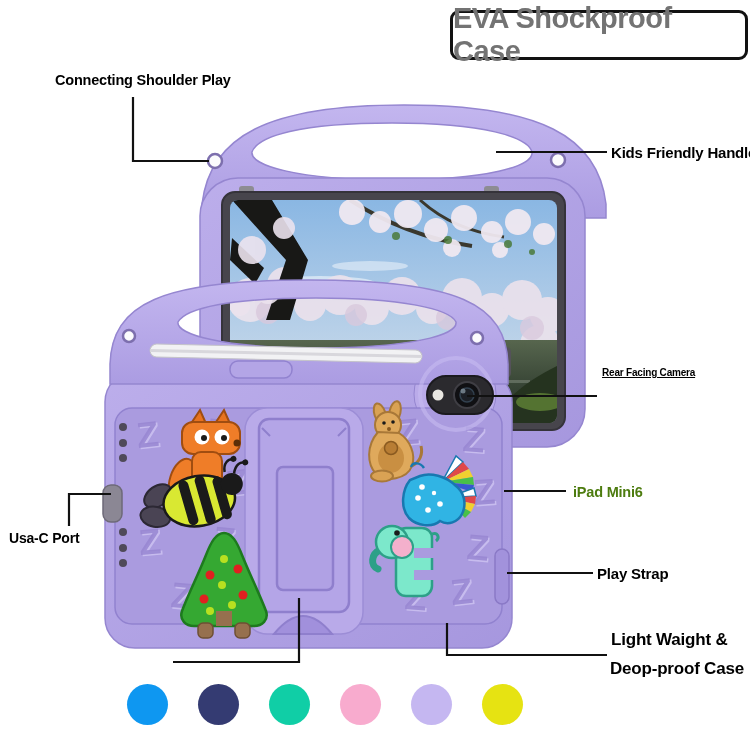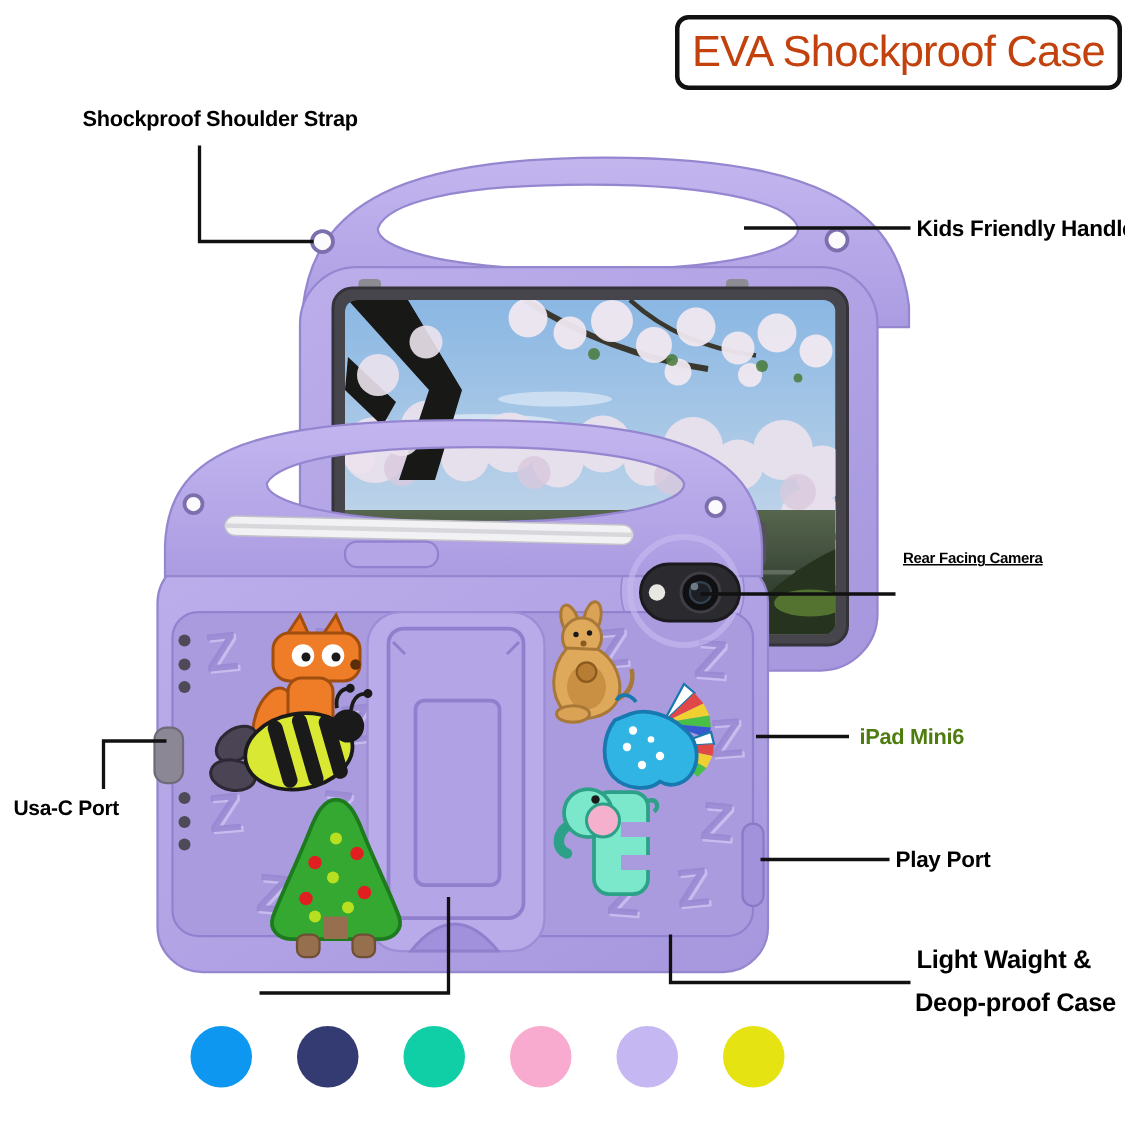--- a/index.html
+++ b/index.html
@@ -1,21 +1,21 @@
 <!DOCTYPE html>
 <html><head>
 <meta charset="utf-8">
 <style>
   html,body{margin:0;padding:0;background:#ffffff;}
   #stage{position:relative;width:750px;height:750px;background:#fff;overflow:hidden;
          font-family:"Liberation Sans","DejaVu Sans",sans-serif;}
   .label{position:absolute;font-weight:700;color:#000;white-space:nowrap;letter-spacing:-0.2px;}
   #title-box{position:absolute;left:450px;top:10px;width:292px;height:44px;
              border:3px solid #111;border-radius:9px;display:flex;align-items:center;justify-content:center;
-             font-weight:400;font-size:29px;color:#c2410c;letter-spacing:-0.5px;}
+             font-weight:700;font-size:29px;color:#737373;letter-spacing:-0.5px;}
   #label-shoulder{left:55px;top:72px;font-size:14.5px;}
   #label-handle{left:611px;top:144px;font-size:15px;}
   #label-camera{left:602px;top:367px;font-size:10px;text-decoration:underline;}
   #label-model{left:573px;top:484px;font-size:14.5px;color:#4d7c0f;}
   #label-play{left:597px;top:565px;font-size:15px;}
   #label-light1{left:611px;top:630px;font-size:17px;}
   #label-light2{left:610px;top:659px;font-size:17px;}
   #label-usb{left:9px;top:530px;font-size:14px;}
   #label-kick{left:4px;top:652px;font-size:19px;}
   #swatch-row{position:absolute;left:127px;top:684px;display:flex;gap:30px;}
@@ -318,25 +318,25 @@
       <polyline points="467,396 597,396"></polyline>
       <polyline points="504,491 566,491"></polyline>
       <polyline points="507,573 593,573"></polyline>
       <polyline points="447,623 447,655 607,655"></polyline>
       <polyline points="111,494 69,494 69,526"></polyline>
       <polyline points="299,598 299,662 173,662"></polyline>
     </g>
   </svg>
 
   <div id="title-box">EVA Shockproof Case</div>
-  <div class="label" id="label-shoulder">Shockproof Shoulder Strap</div>
+  <div class="label" id="label-shoulder">Connecting Shoulder Play</div>
   <div class="label" id="label-handle">Kids Friendly Handle</div>
   <div class="label" id="label-camera">Rear Facing Camera</div>
   <div class="label" id="label-model">iPad Mini6</div>
-  <div class="label" id="label-play">Play Port</div>
+  <div class="label" id="label-play">Play Strap</div>
   <div class="label" id="label-light1">Light Waight &amp;</div>
   <div class="label" id="label-light2">Deop-proof Case</div>
   <div class="label" id="label-usb">Usa-C Port</div>
 
   <div id="swatch-row">
       <div class="swatch" style="background: rgb(14, 151, 241);"></div>
       <div class="swatch" style="background: rgb(52, 59, 114);"></div>
       <div class="swatch" style="background: rgb(16, 206, 166);"></div>
       <div class="swatch" style="background: rgb(248, 171, 206);"></div>
       <div class="swatch" style="background: rgb(197, 183, 241);"></div>

